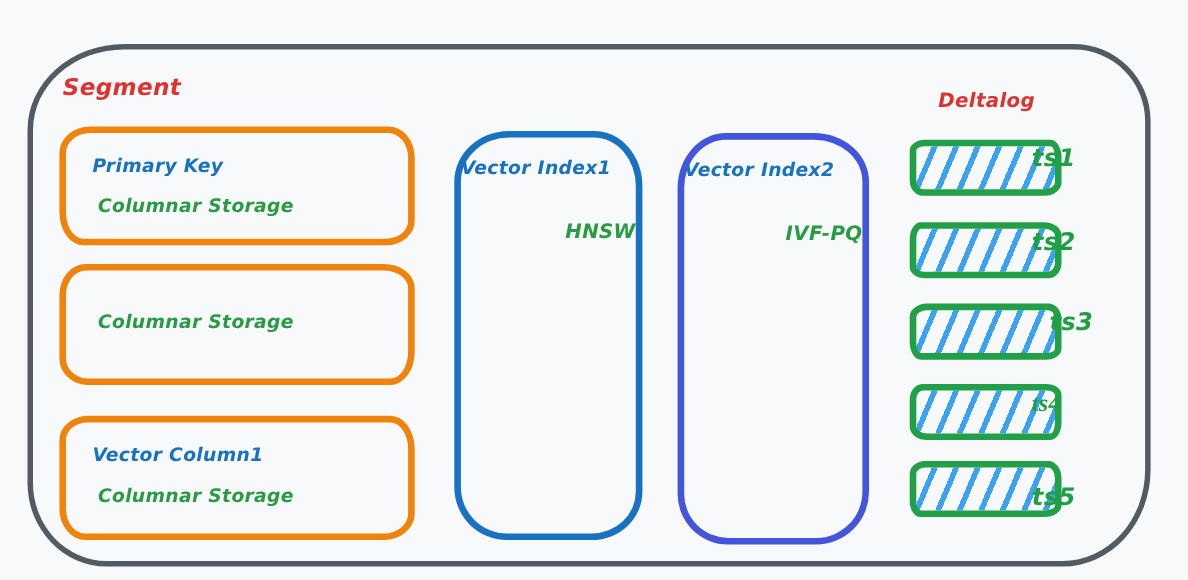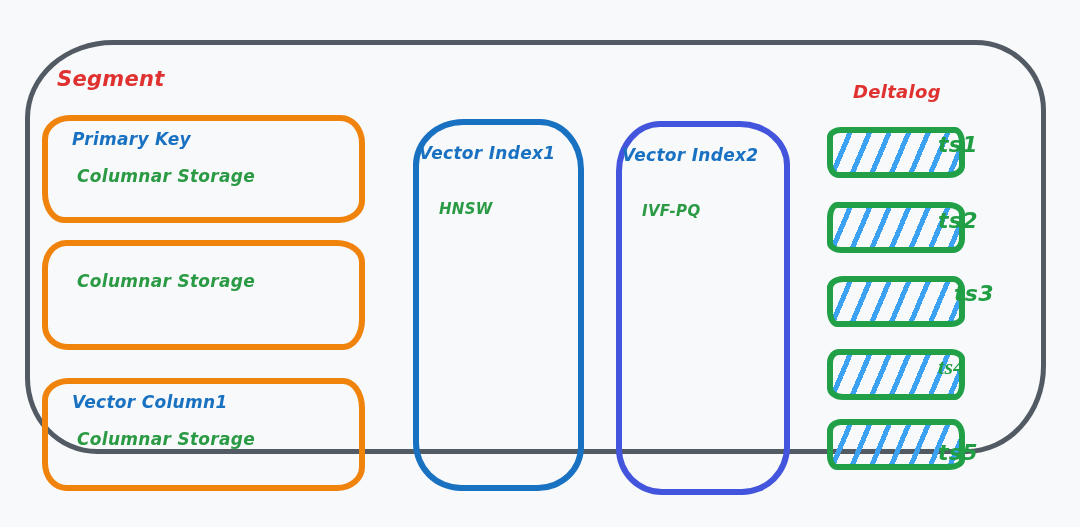--- a/index.html
+++ b/index.html
@@ -14,46 +14,46 @@
     height: 527px;
     background: #f8f9fa;
     overflow: hidden;
   }
   
   .segment {
     position: absolute;
     left: 25px;
     top: 40px;
     width: 1021px;
-    height: 414px;
+    height: 475px;
     box-sizing: border-box;
     border: 5px solid #525b64;
     border-radius: 88px 70px 80px 72px / 78px 70px 88px 76px;
   }
   .hand {
     font-style: italic;
     font-weight: 700;
     letter-spacing: 0.3px;
     white-space: nowrap;
   }
   .segment-label {
     position: absolute;
     left: 27px;
     top: 22px;
     font-size: 21px;
     color: #e03131;
   }
   
   .col-box {
     position: absolute;
-    left: 12px;
+    left: 24px;
     width: 323px;
     box-sizing: border-box;
     border: 6px solid #f0830c;
-    padding: 8px 0 0 24px;
+    padding: 20px 0 0 24px;
   }
   .col-box-1 { top: 70px;  height: 108px; border-radius: 28px 24px 26px 22px / 24px 28px 22px 30px; }
   .col-box-2 { top: 195px; height: 110px; border-radius: 24px 28px 22px 26px / 28px 22px 30px 24px; }
   .col-box-3 { top: 333px; height: 113px; border-radius: 26px 22px 28px 24px / 22px 30px 24px 28px; }
   .col-title {
     font-size: 17px;
     color: #1971c2;
   }
   .col-sub {
     font-size: 17px;
@@ -76,25 +76,25 @@
   .index-box-2 {
     left: 586px; top: 76px; width: 174px; height: 374px;
     border-color: #4355dd;
     border-radius: 44px 50px 48px 46px / 50px 44px 48px 46px;
   }
   .index-title {
     font-size: 17px;
     color: #1971c2;
   }
   .index-algo {
-    font-size: 15px;
+    font-size: 18px;
     color: #2b9a44;
     margin-top: 37px;
     padding-left: 20px;
-    text-align: left;
+    text-align: right;
   }
   
   .deltalog-label {
     position: absolute;
     left: 823px;
     top: 36px;
     font-size: 18px;
     color: #e03131;
   }
   .delta-box {

